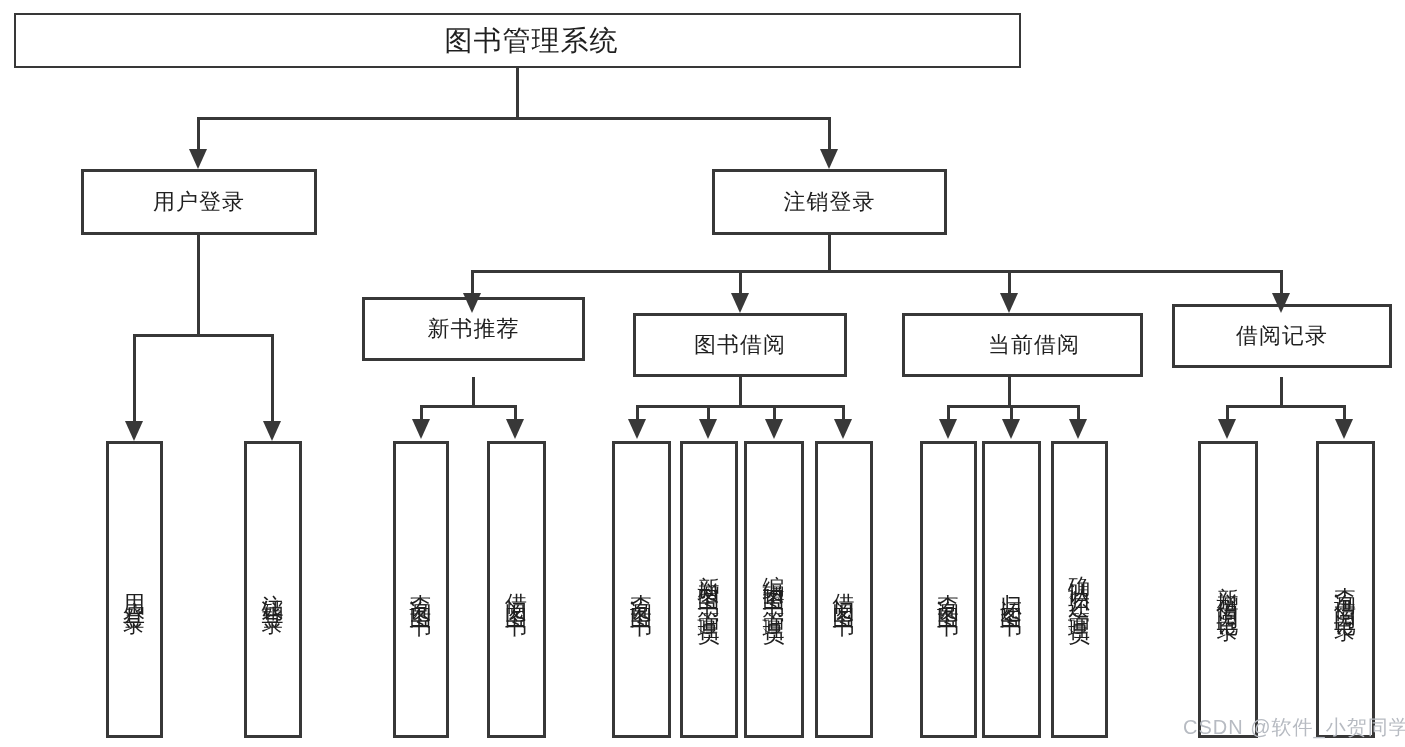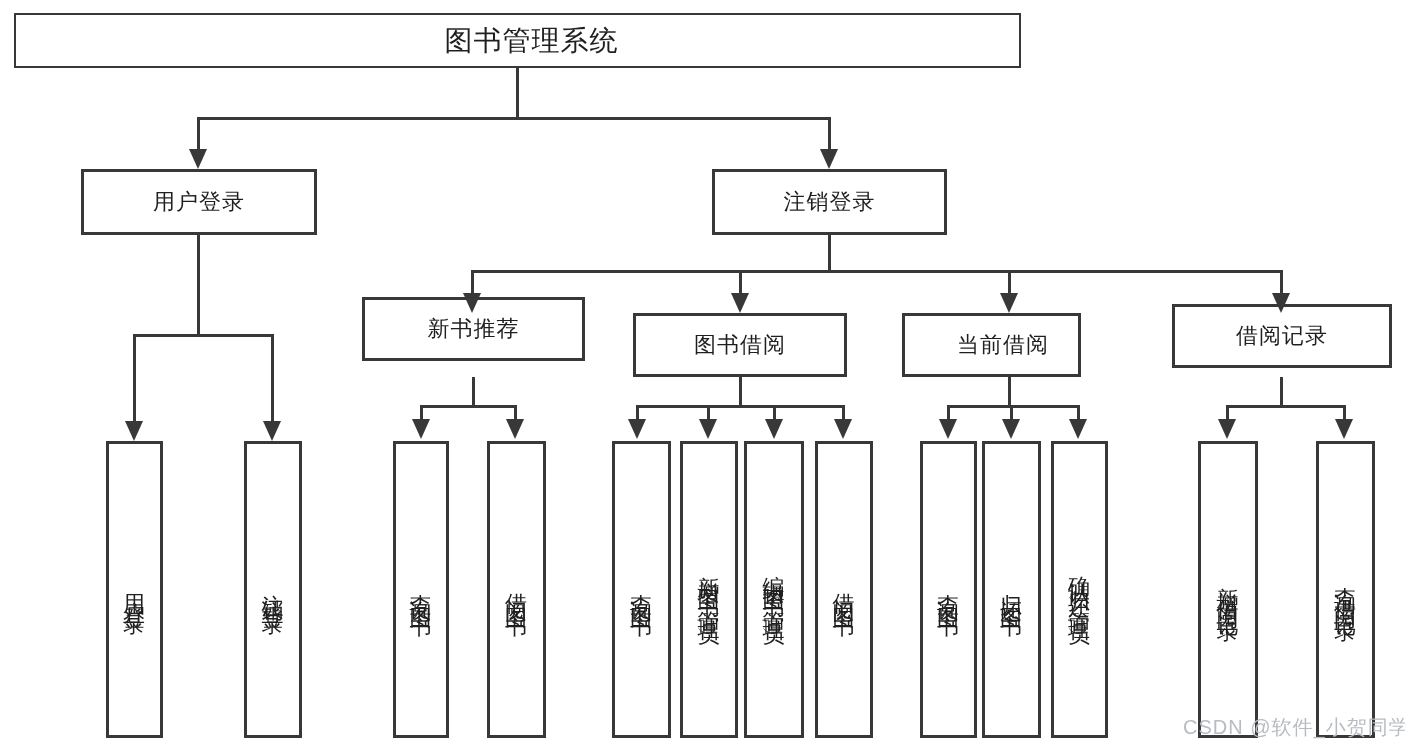--- a/index.html
+++ b/index.html
@@ -69,21 +69,21 @@
   </div>
 
   <div class="box" style="left:362px; top:297px; width:223px; height:64px;">
     <span>新书推荐</span>
   </div>
 
   <div class="box" style="left:633px; top:313px; width:214px; height:64px;">
     <span>图书借阅</span>
   </div>
 
-  <div class="box" style="left:902px; top:313px; width:179px; height:64px;padding-left:23px;">
+  <div class="box" style="left:902px; top:313px; width:241px; height:64px;padding-left:23px;">
     <span>当前借阅</span>
   </div>
 
   <div class="box" style="left:1172px; top:304px; width:220px; height:64px;">
     <span>借阅记录</span>
   </div>
 
   <div class="box tall" style="left:106px; top:441px; width:57px; height:297px;">
     <span>用户登录</span>
   </div>

